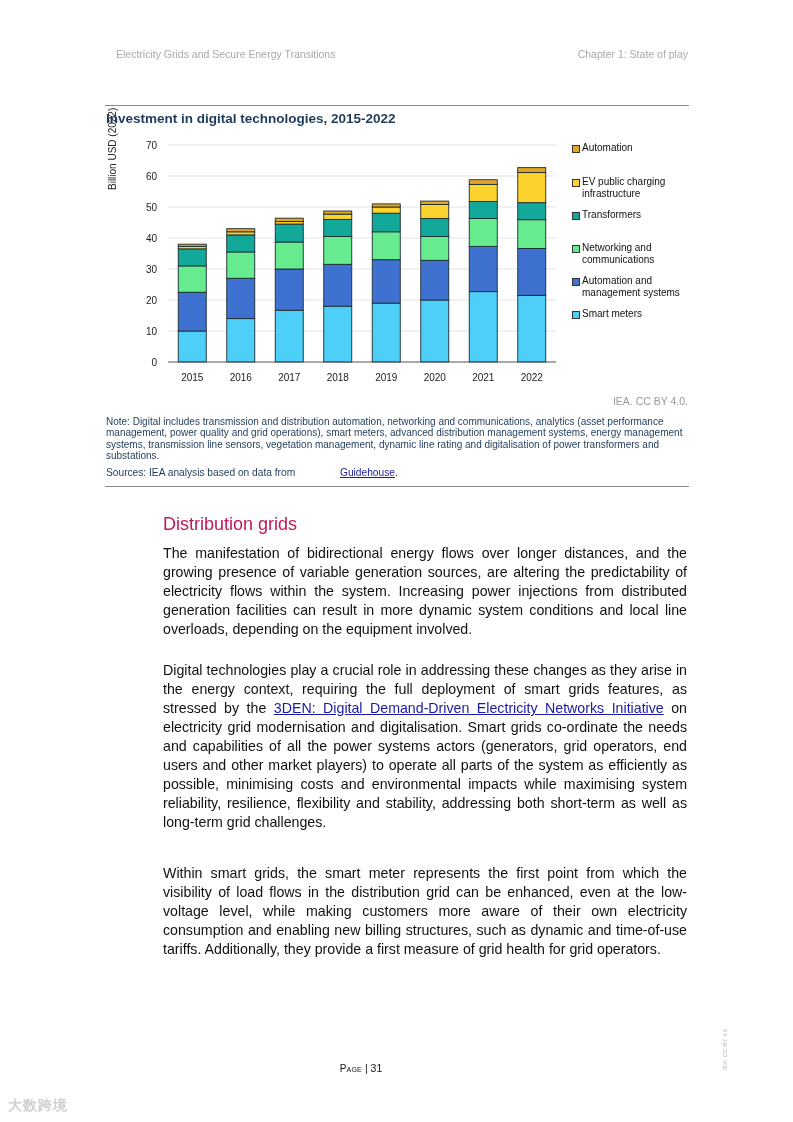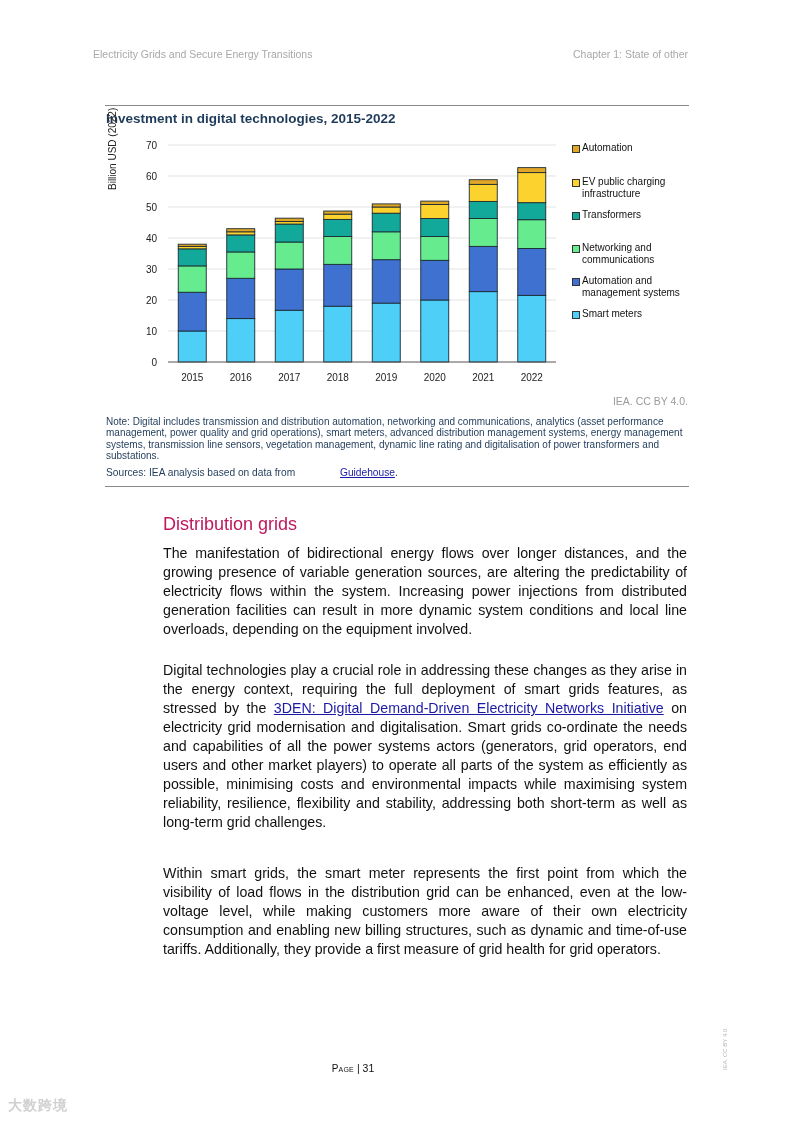--- a/index.html
+++ b/index.html
@@ -1,47 +1,47 @@
 <!DOCTYPE html>
 <html><head>
 <meta charset="utf-8">
 <style>
   html, body { margin: 0; padding: 0; background: #ffffff; }
   body { width: 793px; height: 1122px; position: relative; overflow: hidden; font-family: "Liberation Sans", sans-serif; color: #000; }
   .hdr { position: absolute; top: 48px; font-size: 10.5px; color: #a8a8a8; }
-  .hdr-left { left: 93px; }
+  .hdr-left { left: 116px; }
   .hdr-right { right: 105px; }
   .rule { position: absolute; left: 105px; width: 584px; height: 1px; background: #8a8a8a; }
   .fig-title { position: absolute; left: 106px; top: 111px; font-size: 13.5px; font-weight: bold; color: #1f3b5a; }
   .chart-area { position: absolute; left: 100px; top: 135px; width: 600px; height: 260px; }
   .ylabel { position: absolute; left: 107px; top: 190px; font-size: 10px; color: #222; transform: rotate(-90deg); transform-origin: left top; white-space: nowrap; }
   .legend { position: absolute; left: 572px; top: 142px; font-size: 10px; color: #111; }
   .legend-item { position: absolute; left: 0; display: flex; align-items: flex-start; width: 120px; }
   .swatch { width: 6px; height: 6px; border: 1px solid #333; margin-top: 3px; margin-right: 2px; flex: 0 0 auto; }
   .legend-label { line-height: 12px; }
   .credit { position: absolute; right: 105px; top: 395px; font-size: 10.5px; color: #9a9a9a; }
   .note { position: absolute; left: 106px; top: 416px; width: 584px; font-size: 10px; line-height: 11.3px; color: #1f3b5a; }
   .sources { position: absolute; left: 106px; top: 467px; font-size: 10.2px; color: #1f3b5a; }
   .sources a { color: #1a1aa6; text-decoration: underline; margin-left: 42px; }
   .section-title { position: absolute; left: 163px; top: 514px; font-size: 18px; color: #be185d; }
   .para { position: absolute; left: 163px; width: 524px; font-size: 14.2px; line-height: 19px; text-align: justify; color: #111; }
   .para a { color: #1a1aa6; text-decoration: underline; }
   .p1 { top: 544px; }
   .p2 { top: 661px; }
   .p3 { top: 864px; }
-  .pagenum { position: absolute; left: 0; width: 706px; text-align: center; top: 1062px; font-size: 10.5px; color: #111; }
+  .pagenum { position: absolute; left: 0; width: 706px; text-align: center; top: 1062px; font-size: 10.5px; color: #111; padding-left: 8px; }
   .pagenum .sc { font-size: 10px; letter-spacing: 0.2px; }
   .side-credit { position: absolute; left: 722px; top: 1070px; font-size: 6px; color: #b5b5b5; transform: rotate(-90deg); transform-origin: left top; white-space: nowrap; }
   .watermark { position: absolute; left: 8px; top: 1097px; font-size: 14px; color: #d0d0d0; font-weight: bold; letter-spacing: 1px; }
 </style>
 </head>
 <body>
 
 <div class="hdr hdr-left">Electricity Grids and Secure Energy Transitions</div>
-<div class="hdr hdr-right">Chapter 1: State of other</div>
+<div class="hdr hdr-right">Chapter 1: State of play</div>
 
 <div class="rule" style="top:105px"></div>
 
 <div class="fig-title">Investment in digital technologies, 2015-2022</div>
 
 <div class="ylabel">Billion USD (2022)</div>
 
 <svg class="chart-area" width="600" height="260" viewBox="0 0 600 260" xmlns="http://www.w3.org/2000/svg">
   <g id="grid">
       <line x1="68" x2="456" y1="196" y2="196" stroke="#e3e3e3" stroke-width="1"></line>

